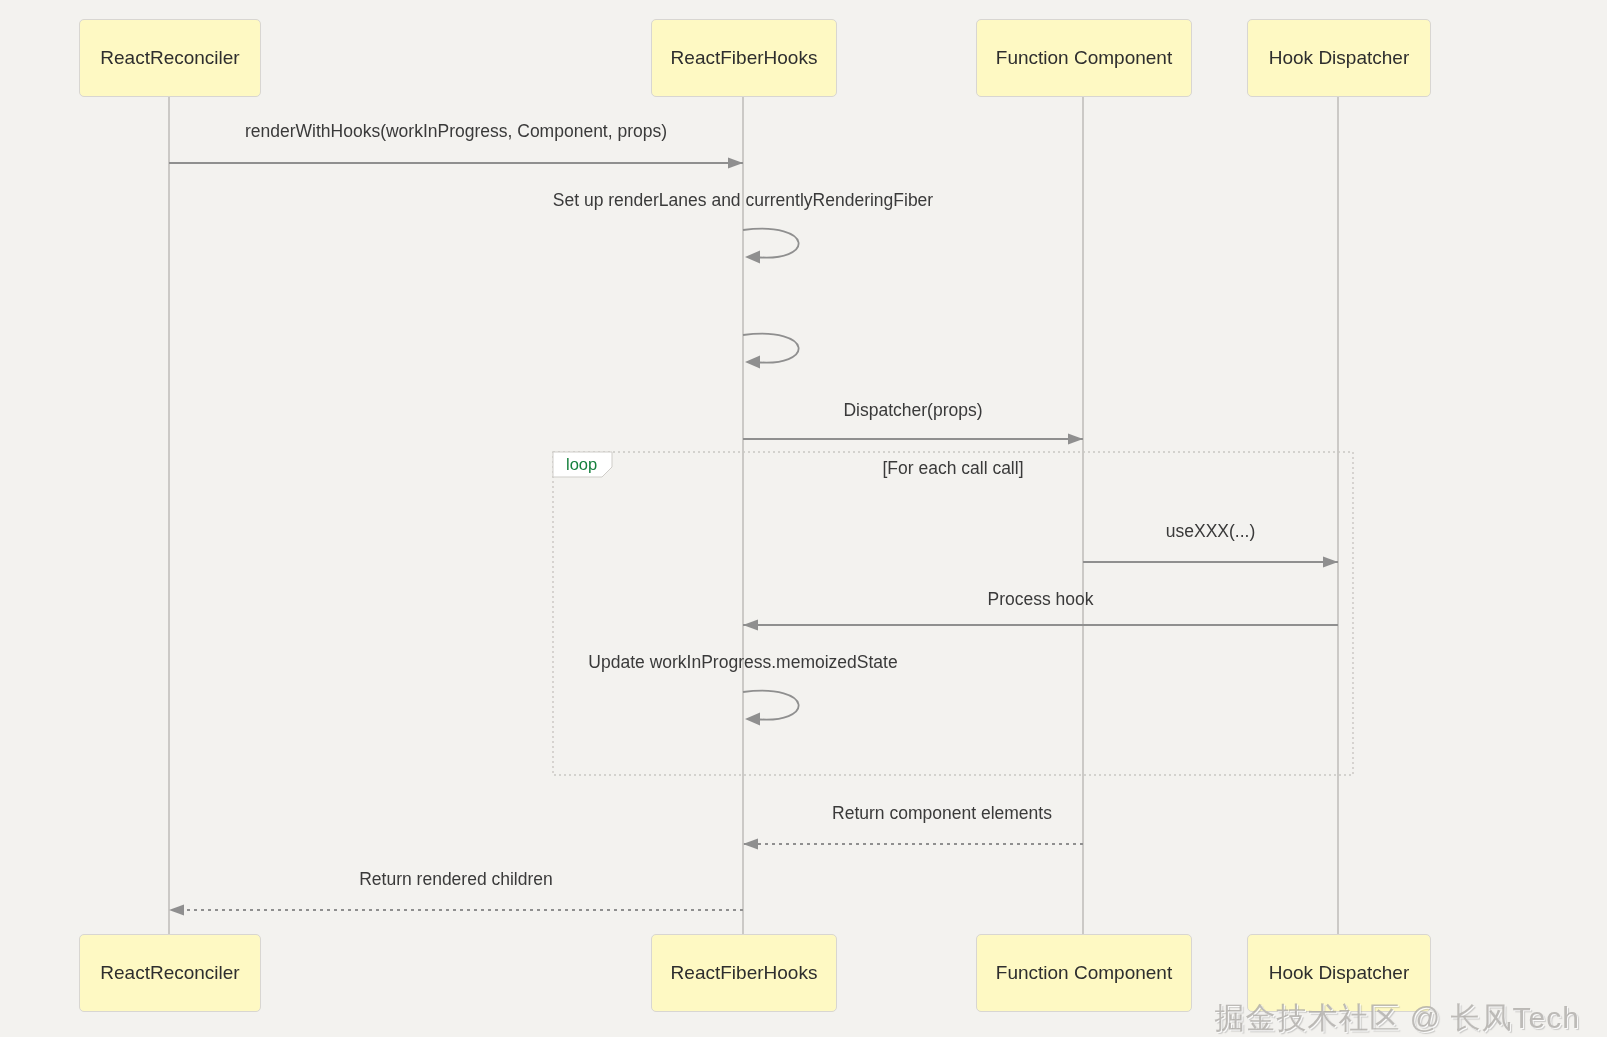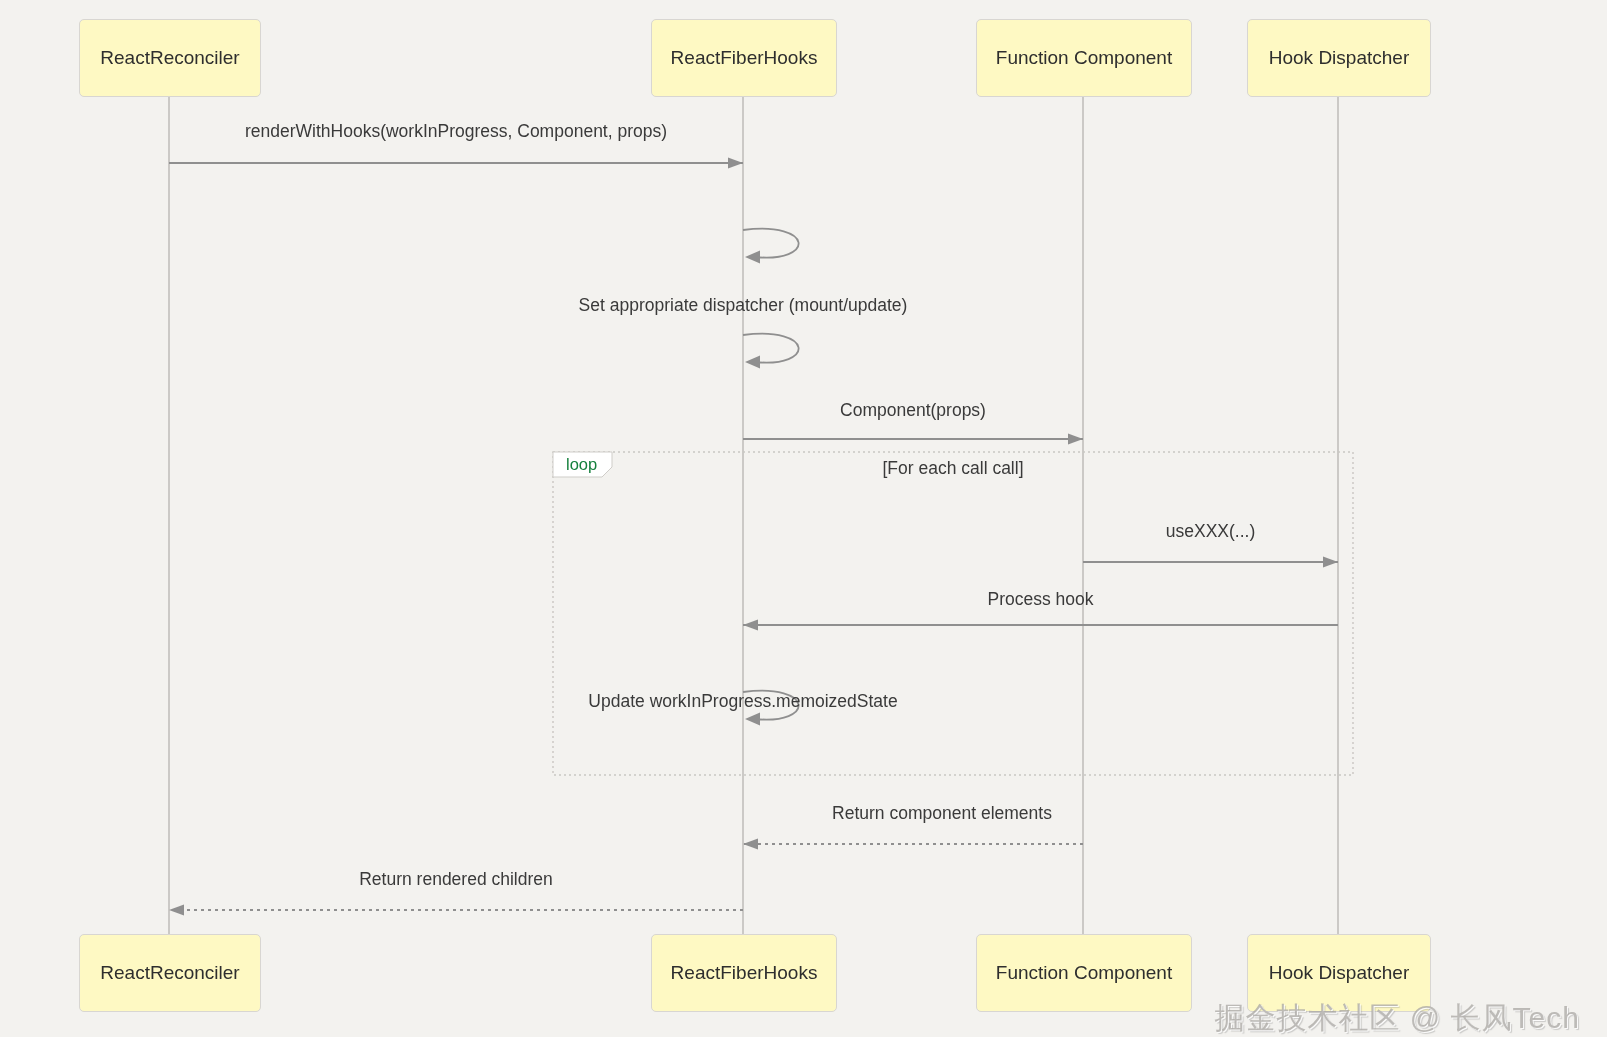--- a/index.html
+++ b/index.html
@@ -62,25 +62,25 @@
       <polygon points="745,719 760,712.5 760,725.5" fill="#8f8f8f"></polygon>
       <line x1="1083" y1="844" x2="743" y2="844" stroke="#8f8f8f" stroke-width="1.8" stroke-dasharray="3 4"></line>
       <polygon points="743,844 758,838.5 758,849.5" fill="#8f8f8f"></polygon>
       <line x1="743" y1="910" x2="169" y2="910" stroke="#8f8f8f" stroke-width="1.8" stroke-dasharray="3 4"></line>
       <polygon points="169,910 184,904.5 184,915.5" fill="#8f8f8f"></polygon>
     </svg>
   <div class="loop-label">loop</div>
   <div class="loop-condition">[For each call call]</div>
   <div class="watermark">掘金技术社区 @ 长风Tech</div>
 <div class="msg-label" style="left: 456px; top: 131px;">renderWithHooks(workInProgress, Component, props)</div>
-    <div class="msg-label" style="left: 743px; top: 305px;">Set appropriate dispatcher (mount/update)</div>
-    <div class="msg-label" style="left: 913px; top: 410px;">Component(props)</div>
+    <div class="msg-label" style="left: 743px; top: 200px;">Set up renderLanes and currentlyRenderingFiber</div>
+    <div class="msg-label" style="left: 913px; top: 410px;">Dispatcher(props)</div>
     <div class="msg-label" style="left: 1210.5px; top: 531px;">useXXX(...)</div>
     <div class="msg-label" style="left: 1040.5px; top: 599px;">Process hook</div>
-    <div class="msg-label" style="left: 743px; top: 662px; margin-top: 39px;">Update workInProgress.memoizedState</div>
+    <div class="msg-label" style="left: 743px; top: 662px;">Update workInProgress.memoizedState</div>
     <div class="msg-label" style="left: 913px; top: 813px; margin-left: 29px;">Return component elements</div>
     <div class="msg-label" style="left: 456px; top: 879px;">Return rendered children</div>
     <div class="actor" style="left: 79px; top: 19px; width: 180px;">ReactReconciler</div>
     <div class="actor" style="left: 79px; top: 934px; width: 180px;">ReactReconciler</div>
     <div class="actor" style="left: 651px; top: 19px; width: 184px;">ReactFiberHooks</div>
     <div class="actor" style="left: 651px; top: 934px; width: 184px;">ReactFiberHooks</div>
     <div class="actor" style="left: 976px; top: 19px; width: 214px;">Function Component</div>
     <div class="actor" style="left: 976px; top: 934px; width: 214px;">Function Component</div>
     <div class="actor" style="left: 1247px; top: 19px; width: 182px;">Hook Dispatcher</div>
     <div class="actor" style="left: 1247px; top: 934px; width: 182px;">Hook Dispatcher</div>

